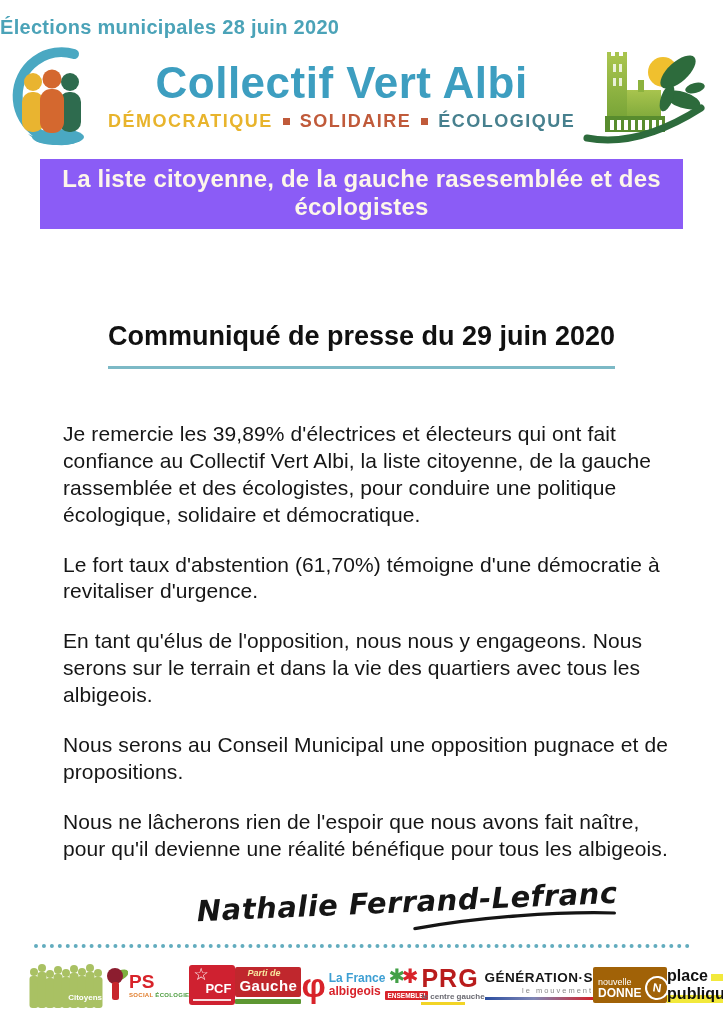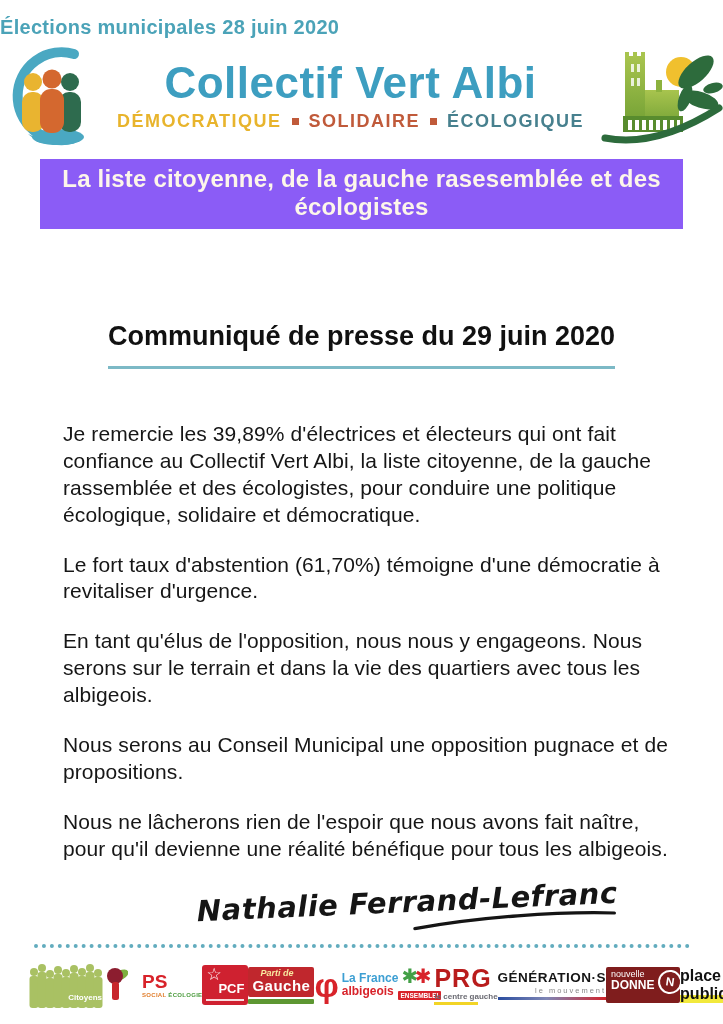--- a/index.html
+++ b/index.html
@@ -8,21 +8,21 @@
     position:relative; width:723px; height:1024px; background:#ffffff;
     margin:0 auto; overflow:hidden;
     font-family:"Liberation Sans", sans-serif; color:#141414;
   }
   
   .election-line {
     margin-top:16px; text-align:left;
     font-size:20px; font-weight:600; color:#4ba3b8; letter-spacing:.3px;
   }
   .logo-row {
-    display:flex; align-items:center; justify-content:space-between;
+    display:flex; align-items:center; justify-content:flex-start;
     margin-top:2px; height:110px; gap:8px;
   }
   .logo-text { text-align:center; }
   .logo-title {
     font-size:44px; font-weight:800; color:#3d9ec0; letter-spacing:.5px;
     line-height:1.05;
   }
   .tagline { margin-top:4px; font-size:18px; font-weight:700; letter-spacing:1.5px;
     display:flex; align-items:center; justify-content:center; gap:10px; }
   .tg-democratique { color:#e8b42c; }
@@ -63,21 +63,21 @@
   .logo-strip {
     margin-top:10px; padding:0 28px; height:54px;
     display:flex; align-items:center; justify-content:space-between;
   }
   .plogo { position:relative; flex:none; }
   
   .citoyens { width:78px; height:46px; }
   .cit-label { position:absolute; right:4px; bottom:6px; color:#ffffff;
     font-size:8px; font-weight:700; }
   
-  .ps { display:flex; align-items:center; gap:14px; }
+  .ps { display:flex; align-items:center; gap:1px; }
   .ps-label { color:#d8232a; font-size:19px; font-weight:800; line-height:1; }
   .ps-sub { font-size:6px; font-weight:800; letter-spacing:.3px; }
   .ps-sub .s1 { color:#e07b28; } .ps-sub .s2 { color:#4a9b3c; }
   
   .pcf-box { width:46px; height:40px; background:#cf2130; border-radius:3px; }
   .pcf-star { position:absolute; left:4px; top:-1px; color:#fff; font-size:17px; }
   .pcf-label { position:absolute; right:4px; bottom:9px; color:#fff;
     font-size:13px; font-weight:800; }
   .pcf-line { position:absolute; left:4px; bottom:4px; width:38px; height:2px;
     background:rgba(255,255,255,.85); }
@@ -108,22 +108,22 @@
     line-height:1; }
   .prg-sub { font-size:8px; color:#6a6a72; font-weight:700; margin-top:1px; }
   .prg-bar { width:44px; height:3px; background:#f2d426; margin-top:1px; }
   
   .gen { text-align:right; }
   .gen-label { color:#151515; font-size:13.5px; font-weight:800; letter-spacing:.5px; }
   .gen-sub { font-size:7.5px; letter-spacing:2px; color:#888; margin-top:1px; }
   .gen-line { height:2.5px; margin-top:2px;
     background:linear-gradient(90deg,#2b4ea0 0%,#7f86b5 45%,#d0222a 100%); }
   
-  .nd { width:74px; height:36px; background:#7f1d1d; border-radius:2px;
-    display:flex; align-items:flex-start; padding:3px 5px; gap:4px; }
+  .nd { width:74px; height:36px; background:#a16207; border-radius:2px;
+    display:flex; align-items:flex-end; padding:3px 5px; gap:4px; }
   .nd-l1 { display:block; color:#fff; font-size:9px; line-height:1; }
   .nd-l2 { display:block; color:#fff; font-size:12px; font-weight:800; line-height:1.1; }
   .nd-circle { width:24px; height:24px; border:2.5px solid #fff; border-radius:50%;
     display:flex; align-items:center; justify-content:center; flex:none;
     transform:rotate(8deg); }
   .nd-circle span { color:#fff; font-size:12px; font-weight:800; }
   
   .pp { text-align:left; }
   .pp-l1 span.txt, .pp-l2 { color:#111; font-size:16px; font-weight:800; line-height:1.1; }
   .pp-dash { display:inline-block; width:18px; height:7px; background:#f2e93c;

